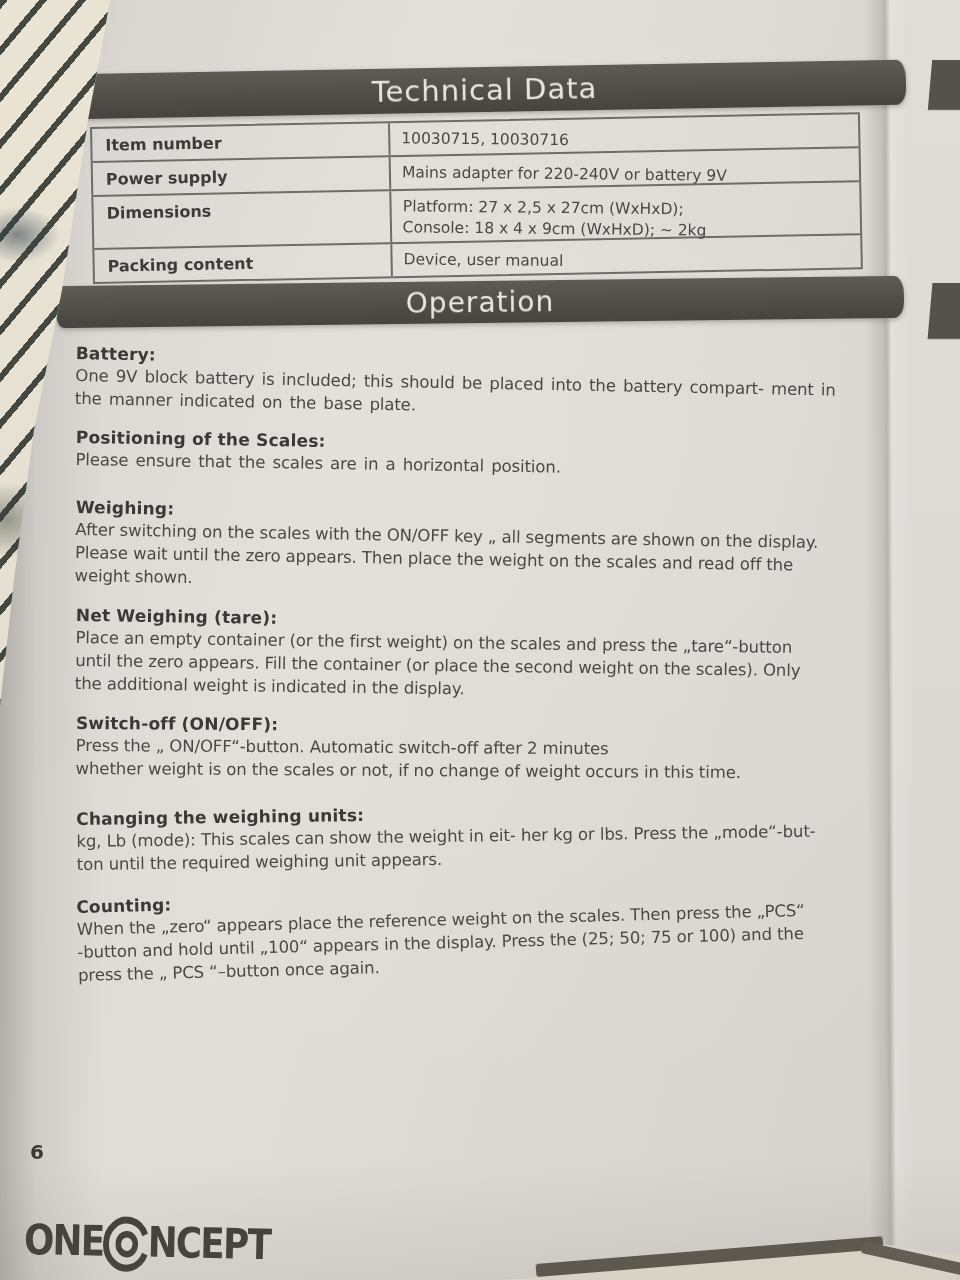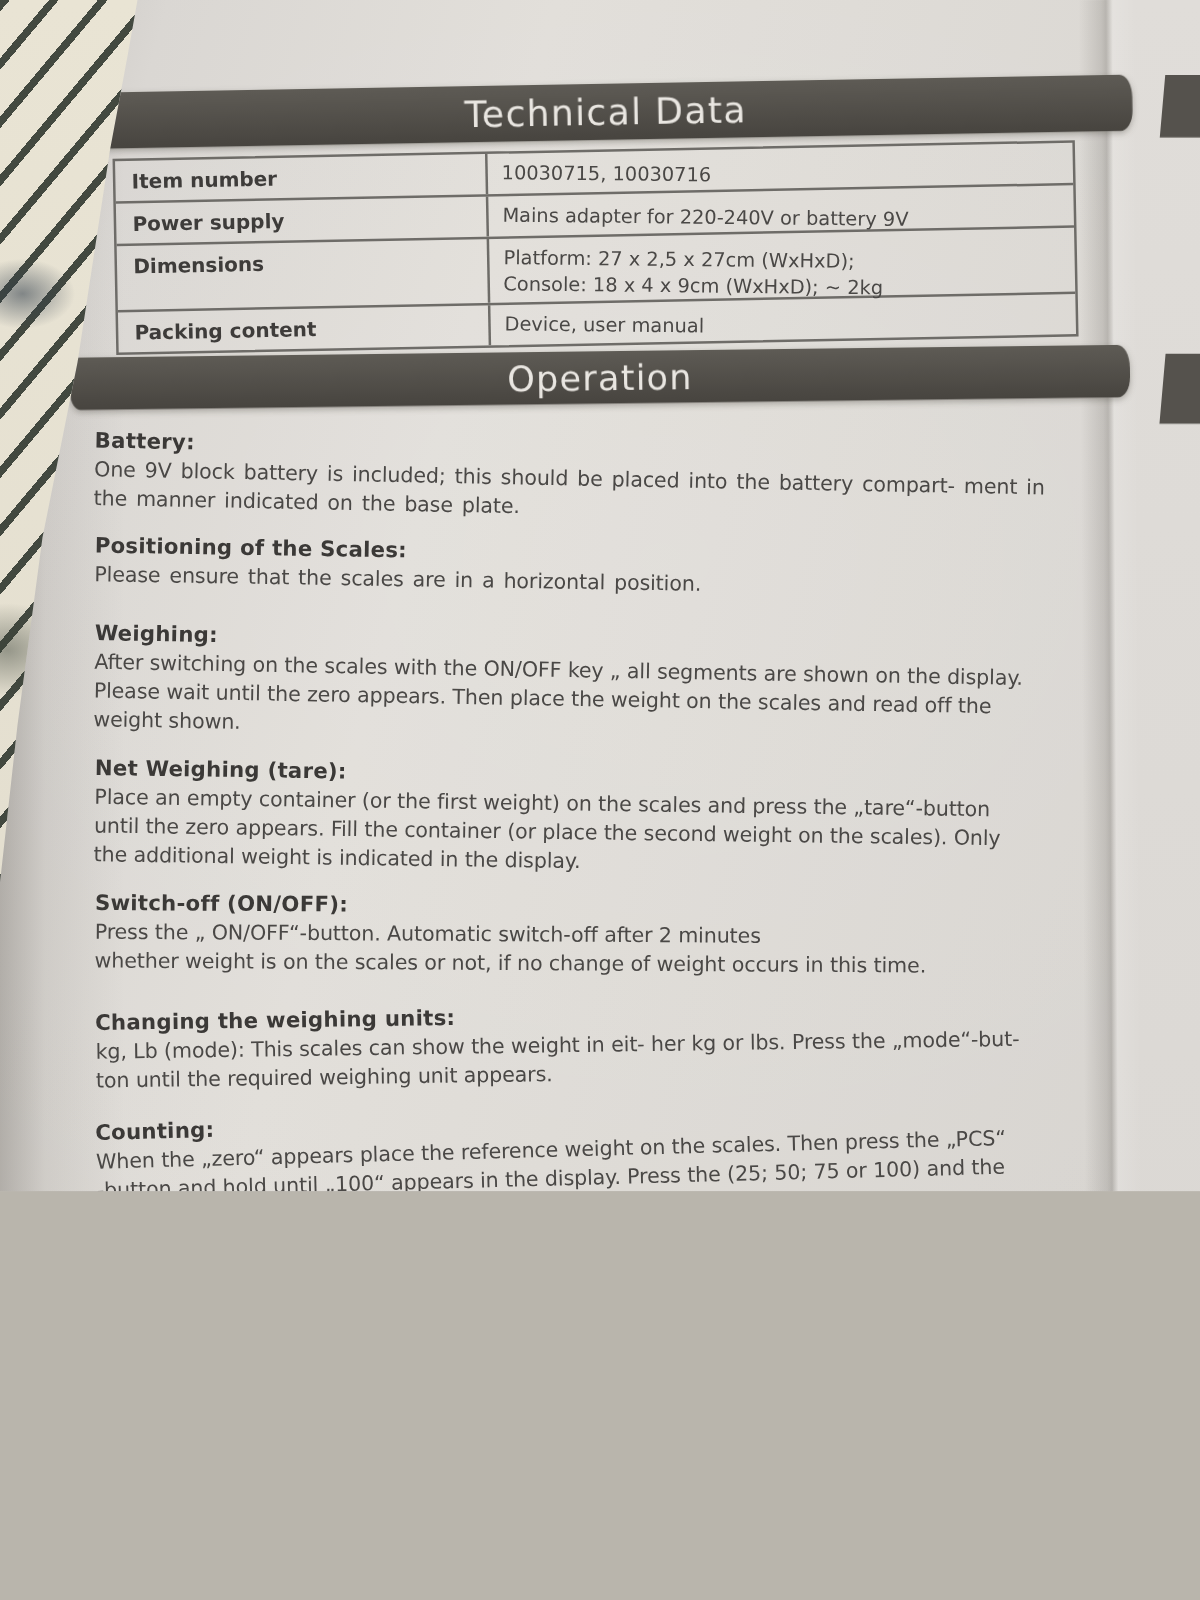--- a/index.html
+++ b/index.html
@@ -1,17 +1,17 @@
 <!DOCTYPE html>
 <html><head>
 <meta charset="utf-8">
 <style>
   html,body{margin:0;padding:0;background:#b9b5ac;}
   .photo{
-    position:relative;width:960px;height:953px;overflow:hidden;
+    position:relative;width:960px;height:1280px;overflow:hidden;
     background:linear-gradient(160deg,#ddd8cc 60%,#d7d2c6 100%);
     font-family:"DejaVu Sans","Liberation Sans",sans-serif;
   }
   
   .fabric{
     position:absolute;left:0;top:0;width:170px;height:820px;
     background:
       radial-gradient(60px 40px at 18px 235px, rgba(45,58,72,.55), transparent 70%),
       radial-gradient(70px 50px at 6px 520px, rgba(52,60,50,.45), transparent 75%),
       repeating-linear-gradient(130deg,

